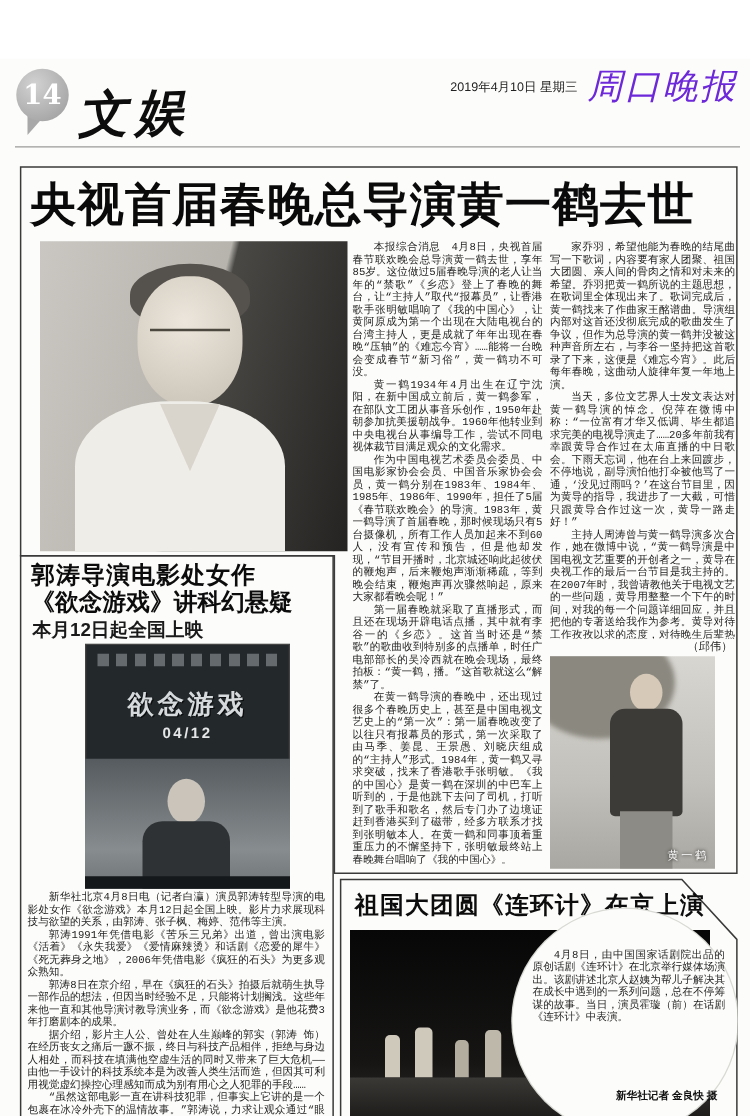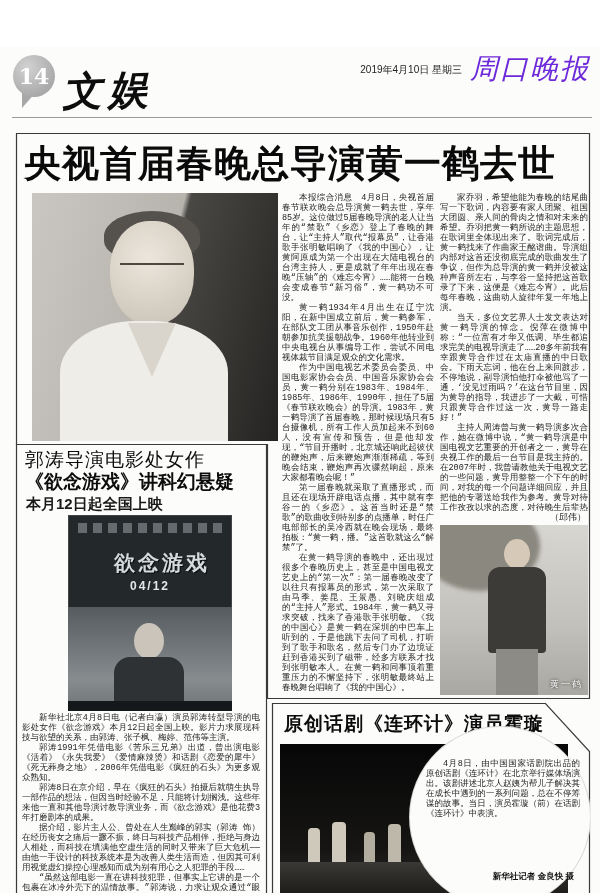--- a/index.html
+++ b/index.html
@@ -39,43 +39,43 @@
   .pm-shirt{position:absolute;left:28px;top:128px;width:168px;height:130px;
             border-radius:45% 45% 0 0/40% 40% 0 0;background:#efede8;}
   .pm-collar{position:absolute;left:96px;top:130px;width:48px;height:54px;
              background:#d9d5cc;clip-path:polygon(50% 100%,0 0,100% 0);}
   .col{overflow:hidden;}
   .col p,.movie-text p,.drama-caption p{margin:0;font-size:8.5px;line-height:10px;
         text-align:justify;text-indent:2em;color:#1e1e1e;font-family:Liberation Mono, monospace;}
   .col1{left:282px;top:146px;width:152px;height:498px;}
   .col2{left:440px;top:146px;width:148px;height:318px;}
   .byline{left:440px;top:464px;width:146px;text-align:right;font-size:9px;color:#1e1e1e;}
-  .photo-right{left:440px;top:478px;width:148px;height:170px;overflow:hidden;
+  .photo-right{left:440px;top:478px;width:132px;height:170px;overflow:hidden;
                background:linear-gradient(180deg,#d8d6d1 0%,#c2c0ba 60%,#a9a7a1 100%);}
   .pr-foliage{position:absolute;left:-20px;top:-24px;width:120px;height:90px;border-radius:50%;
               background:#8a887f;filter:blur(2px);}
   .pr-head{position:absolute;left:64px;top:14px;width:26px;height:30px;border-radius:50%;
            background:#d6c9b8;}
   .pr-body{position:absolute;left:48px;top:42px;width:58px;height:86px;border-radius:12px 12px 4px 4px;
            background:#3c3b38;}
   .pr-legs{position:absolute;left:56px;top:124px;width:42px;height:46px;background:#8d8b85;}
   .photo-cap{position:absolute;right:5px;bottom:4px;font-size:9px;color:#fff;letter-spacing:2px;
              text-shadow:0 0 3px #000;}
 
   
-  .movie-h1{left:25px;top:400px;margin:0;font-size:19px;font-weight:400;letter-spacing:1px;color:#0c0c0c;}
+  .movie-h1{left:25px;top:400px;margin:0;font-size:19px;font-weight:700;letter-spacing:1px;color:#0c0c0c;}
   .movie-h2{left:25px;top:422px;margin:0;font-size:19px;font-weight:800;letter-spacing:0px;color:#0c0c0c;}
   .movie-sub{left:26px;top:448px;font-size:15px;font-weight:600;color:#1a1a1a;}
   .poster{left:68px;top:468px;width:164px;height:196px;background:#23282b;overflow:hidden;
           box-shadow:0 0 0 1px #444 inset;}
   .poster-credits{position:absolute;left:10px;top:8px;width:144px;height:10px;
       background:repeating-linear-gradient(90deg,#9aa0a3 0 9px,transparent 9px 15px);opacity:.55;}
   .poster-title{position:absolute;left:0;top:34px;width:164px;text-align:center;
       font-family:Liberation Mono, monospace;font-size:21px;font-weight:700;letter-spacing:3px;color:#d6dadc;
-      text-shadow:1px 1px 0 #0a0c0d;padding-left:12px;}
+      text-shadow:1px 1px 0 #0a0c0d;}
   .poster-date{position:absolute;left:0;top:64px;width:164px;text-align:center;font-size:12px;
       font-weight:700;letter-spacing:2px;color:#e4e6e7;}
   .poster-figure{position:absolute;left:0;top:92px;width:164px;height:104px;
       background:linear-gradient(180deg,#555b5e 0%,#878c8f 70%,#6e7376 100%);}
   .pf-head{position:absolute;left:66px;top:16px;width:30px;height:36px;border-radius:50%;
       background:#cac4bb;}
   .pf-body{position:absolute;left:46px;top:50px;width:70px;height:54px;border-radius:16px 16px 0 0;
       background:#2e3234;}
   .pf-bar{position:absolute;left:0;bottom:0;width:164px;height:10px;background:#15181a;}
   .movie-text{left:22px;top:666px;width:238px;height:186px;overflow:hidden;}
@@ -177,21 +177,21 @@
 
   <div class="abs movie-text">
     <p>新华社北京4月8日电（记者白瀛）演员郭涛转型导演的电影处女作《欲念游戏》本月12日起全国上映。影片力求展现科技与欲望的关系，由郭涛、张子枫、梅婷、范伟等主演。</p>
     <p>郭涛1991年凭借电影《苦乐三兄弟》出道，曾出演电影《活着》《永失我爱》《爱情麻辣烫》和话剧《恋爱的犀牛》《死无葬身之地》，2006年凭借电影《疯狂的石头》为更多观众熟知。</p>
     <p>郭涛8日在京介绍，早在《疯狂的石头》拍摄后就萌生执导一部作品的想法，但因当时经验不足，只能将计划搁浅。这些年来他一直和其他导演讨教导演业务，而《欲念游戏》是他花费3年打磨剧本的成果。</p>
     <p>据介绍，影片主人公、曾处在人生巅峰的郭实（郭涛 饰）在经历丧女之痛后一蹶不振，终日与科技产品相伴，拒绝与身边人相处，而科技在填满他空虚生活的同时又带来了巨大危机——由他一手设计的科技系统本是为改善人类生活而造，但因其可利用视觉虚幻操控心理感知而成为别有用心之人犯罪的手段……</p>
     <p>“虽然这部电影一直在讲科技犯罪，但事实上它讲的是一个包裹在冰冷外壳下的温情故事。”郭涛说，力求让观众通过“眼见为虚”的艺术作品去感受内心的真实，是他在这部电影中保留的立意。</p>
   </div>
 
   <div class="abs drama-box">
-    <h2 class="drama-headline">原创话剧《连环计》演员霍璇</h2>
+    <h2 class="drama-headline">祖国大团圆《连环计》在京上演</h2>
     <div class="drama-photo">
       <div class="df df1"></div>
       <div class="df df2"></div>
       <div class="df df3"></div>
       <div class="df df4"></div>
       <div class="dfloor"></div>
     </div>
     <div class="drama-circle"></div>
     <div class="drama-caption">
       <p>4月8日，由中国国家话剧院出品的原创话剧《连环计》在北京举行媒体场演出。该剧讲述北京人赵姨为帮儿子解决其在成长中遇到的一系列问题，总在不停筹谋的故事。当日，演员霍璇（前）在话剧《连环计》中表演。</p>

